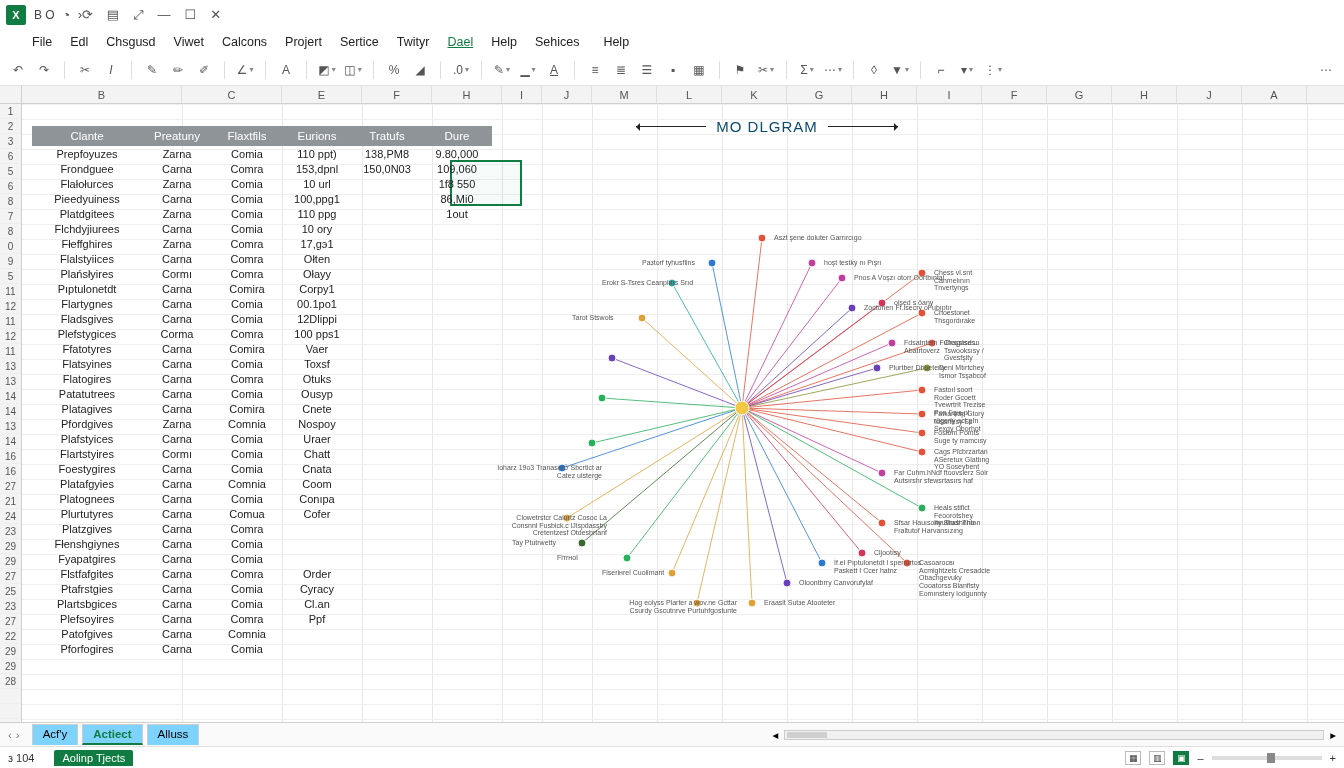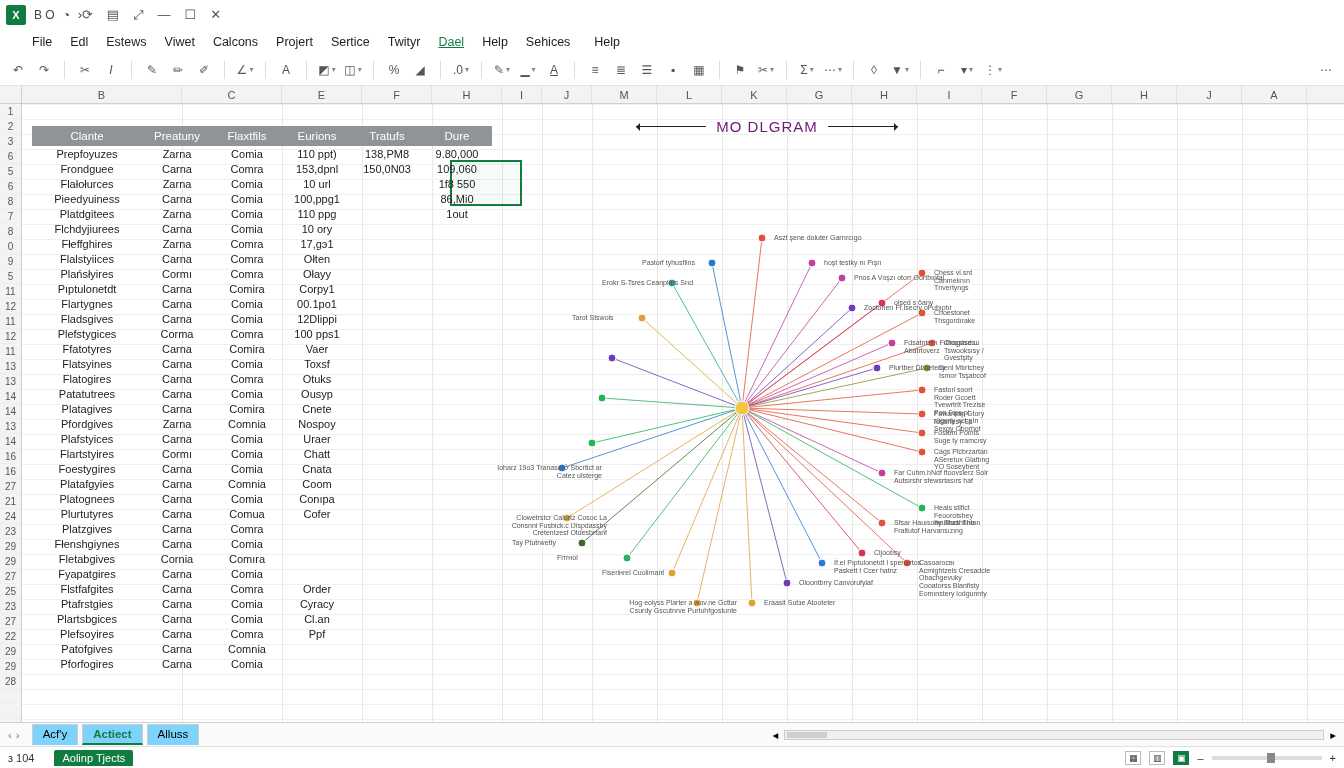--- a/index.html
+++ b/index.html
@@ -41,21 +41,21 @@
   .datatable { position: absolute; top: 22px; left: 10px; font-size: 11px; color: #222; }
   .datatable .thead { display: flex; background: #8f9499; color: #fff; height: 20px; align-items: center; font-size: 11.5px; }
   .datatable .thead div, .datatable .trow div { text-align: center; }
   .c-a{ width:110px;} .c-b{width:70px;} .c-c{width:70px;} .c-d{width:70px;} .c-e{width:70px;} .c-f{width:70px;}
   .datatable .trow { display: flex; height: 15px; align-items: center; }
   .datatable .trow div { overflow: hidden; white-space: nowrap; }
   .selcell { position: absolute; border: 2px solid #107C41; background: rgba(16,124,65,0.04); }
 
   
   .diagram { position: absolute; top: 14px; left: 520px; width: 450px; height: 580px; }
-  .diagram-title { text-align: center; font-size: 15px; letter-spacing: 1px; color: #701a75; display: flex; align-items: center; justify-content: center; gap: 10px; }
+  .diagram-title { text-align: center; font-size: 15px; letter-spacing: 1px; color: #0c4a6e; display: flex; align-items: center; justify-content: center; gap: 10px; }
   .diagram-title .arrow { height: 1px; width: 70px; background: #222; position: relative; }
   .diagram-title .arrow.left::before { content: ""; position: absolute; left: -4px; top: -3px; border: 4px solid transparent; border-right-color: #222; }
   .diagram-title .arrow.right::after { content: ""; position: absolute; right: -4px; top: -3px; border: 4px solid transparent; border-left-color: #222; }
   .diagram svg { position: absolute; top: 40px; left: -60px; }
   .dlabel { position: absolute; font-size: 7px; color: #555; line-height: 1.1; max-width: 110px; }
 
   
   .sheettabs { height: 24px; display: flex; align-items: center; border-top: 1px solid #d0d0d0; font-size: 11.5px; background: #fafafa; }
   .sheettabs .nav { padding: 0 8px; color: #777; display:flex; gap:4px;}
   .sheettabs .tab { padding: 3px 10px; border: 1px solid #ccc; border-bottom: none; margin-left: 4px; background: #7dd3fc; cursor: default; }
@@ -90,21 +90,21 @@
     <span>⤢</span>
     <span>—</span>
     <span>☐</span>
     <span>✕</span>
   </div>
 </div>
 
 <div class="menubar" id="menubar">
     <span class="item">File</span>
     <span class="item">Edl</span>
-    <span class="item">Estews</span>
+    <span class="item">Chsgusd</span>
     <span class="item">Viwet</span>
     <span class="item">Calcons</span>
     <span class="item">Projert</span>
     <span class="item">Sertice</span>
     <span class="item">Twityr</span>
     <span class="item active">Dael</span>
     <span class="item">Help</span>
     <span class="item">Sehices</span>
     <span class="item help2">Help</span>
   </div>
@@ -514,28 +514,20 @@
           </div>
           <div class="trow">
             <div class="c-a">Fłenshgiynes</div>
             <div class="c-b">Carna</div>
             <div class="c-c">Comia</div>
             <div class="c-d"></div>
             <div class="c-e"></div>
             <div class="c-f"></div>
           </div>
           <div class="trow">
-            <div class="c-a">Fletabgives</div>
-            <div class="c-b">Cornia</div>
-            <div class="c-c">Comıra</div>
-            <div class="c-d"></div>
-            <div class="c-e"></div>
-            <div class="c-f"></div>
-          </div>
-          <div class="trow">
             <div class="c-a">Fуapatgires</div>
             <div class="c-b">Carna</div>
             <div class="c-c">Comia</div>
             <div class="c-d"></div>
             <div class="c-e"></div>
             <div class="c-f"></div>
           </div>
           <div class="trow">
             <div class="c-a">Flstfafgites</div>
             <div class="c-b">Carna</div>

